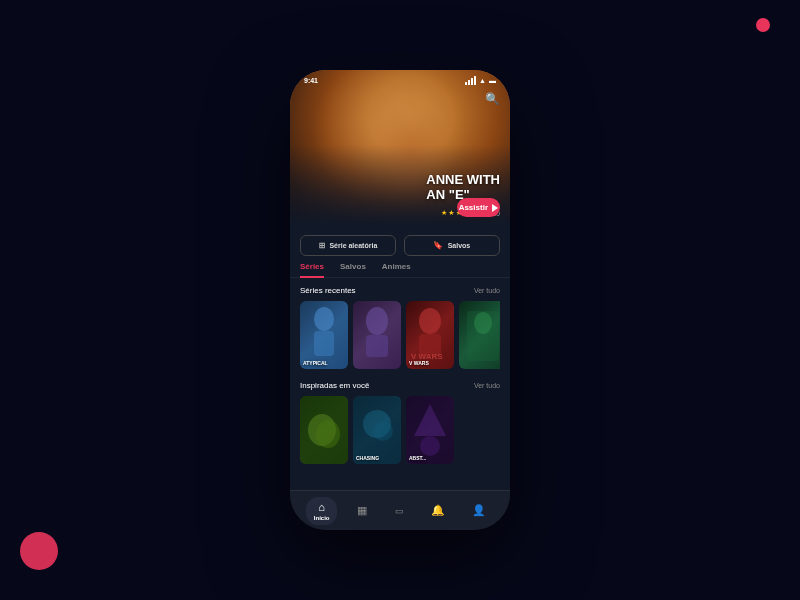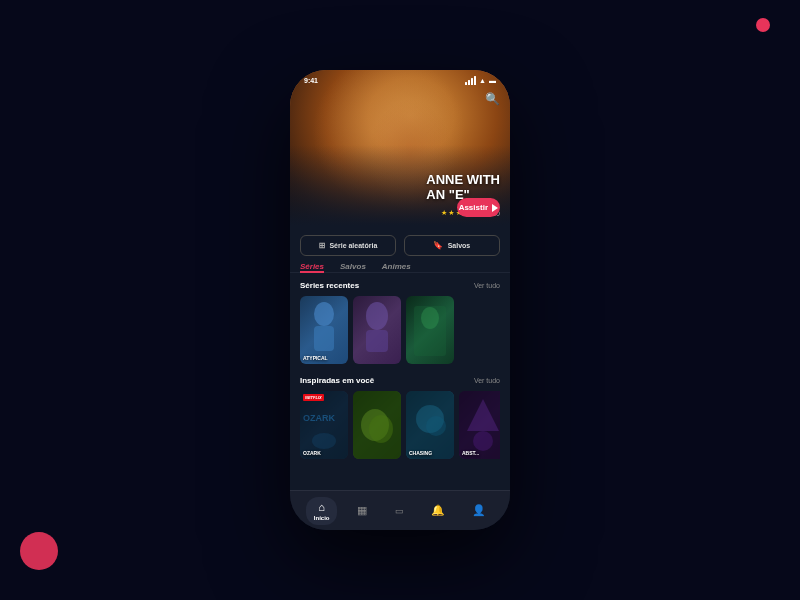--- a/index.html
+++ b/index.html
@@ -210,24 +210,24 @@
     .tabs {
       display: flex;
       padding: 0 10px;
       border-bottom: 1px solid #1e2535;
       gap: 16px;
     }
     .tab {
       font-size: 8px;
       font-weight: 600;
       color: #888;
+      padding-bottom: 5px;
       cursor: pointer;
       border-bottom: 2px solid transparent;
       margin-bottom: -1px;
-      font-style: italic;
     }
     .tab.active {
       color: #e8345a;
       border-bottom-color: #e8345a;
     }
 
     
     .content {
       padding: 0 0 0;
       overflow: hidden;
@@ -237,21 +237,21 @@
     }
     .section-header {
       display: flex;
       justify-content: space-between;
       align-items: center;
       margin-bottom: 6px;
     }
     .section-title {
       color: #fff;
       font-size: 8px;
-      font-weight: 700;
+      font-weight: 400;
     }
     .see-all {
       color: #888;
       font-size: 7px;
       cursor: pointer;
     }
 
     
     .cards-row {
       display: flex;
@@ -434,48 +434,47 @@
         </div>
         <div class="card">
           <div class="card-img card-show2">
             <svg width="48" height="68" viewBox="0 0 48 68" style="position:absolute;top:0;left:0;opacity:0.6">
               <ellipse cx="24" cy="20" rx="11" ry="14" fill="#6a50a0"></ellipse>
               <rect x="13" y="34" width="22" height="22" rx="4" fill="#5a4090"></rect>
             </svg>
           </div>
         </div>
         <div class="card">
+          <div class="card-img card-vwars">
+            <svg width="48" height="68" viewBox="0 0 48 68" style="position:absolute;top:0;left:0;opacity:0.7">
+              <ellipse cx="24" cy="20" rx="11" ry="13" fill="#b03030"></ellipse>
+              <rect x="13" y="33" width="22" height="22" rx="4" fill="#902020"></rect>
+              <text x="5" y="58" fill="#cc4444" font-size="8" font-weight="bold">V WARS</text>
+            </svg>
+          </div>
+          <span class="card-label">V WARS</span>
+        </div>
+        <div class="card">
           <div class="card-img card-show4">
             <svg width="48" height="68" viewBox="0 0 48 68" style="position:absolute;top:0;left:0;opacity:0.6">
               <rect x="8" y="10" width="32" height="50" rx="3" fill="#1a6a3a" opacity="0.5"></rect>
               <ellipse cx="24" cy="22" rx="9" ry="11" fill="#2a8a4a"></ellipse>
             </svg>
           </div>
         </div>
       </div>
     </div>
 
     <div class="section">
       <div class="section-header">
         <span class="section-title">Inspiradas em você</span>
         <span class="see-all">Ver tudo</span>
       </div>
       <div class="cards-row">
         <div class="card">
-          <div class="card-img card-ozark">
-            <svg width="48" height="68" viewBox="0 0 48 68" style="position:absolute;top:0;left:0;opacity:0.7">
-              <rect x="0" y="0" width="48" height="68" fill="#0a1a2a"></rect>
-              <text x="3" y="30" fill="#1a5a8a" font-size="9" font-weight="bold">OZARK</text>
-              <ellipse cx="24" cy="50" rx="12" ry="8" fill="#0f3a5a" opacity="0.6"></ellipse>
-            </svg>
-          </div>
-          <div class="netflix-badge">NETFLIX</div>
-          <span class="card-label">OZARK</span>
-        </div>
-        <div class="card">
           <div class="card-img card-salty">
             <svg width="48" height="68" viewBox="0 0 48 68" style="position:absolute;top:0;left:0;opacity:0.8">
               <rect x="0" y="0" width="48" height="68" fill="#1a3a0a"></rect>
               <ellipse cx="22" cy="34" rx="14" ry="16" fill="#5a8a20" opacity="0.6"></ellipse>
               <ellipse cx="28" cy="38" rx="12" ry="14" fill="#4a7a10" opacity="0.5"></ellipse>
             </svg>
           </div>
         </div>
         <div class="card">
           <div class="card-img card-chasing">

